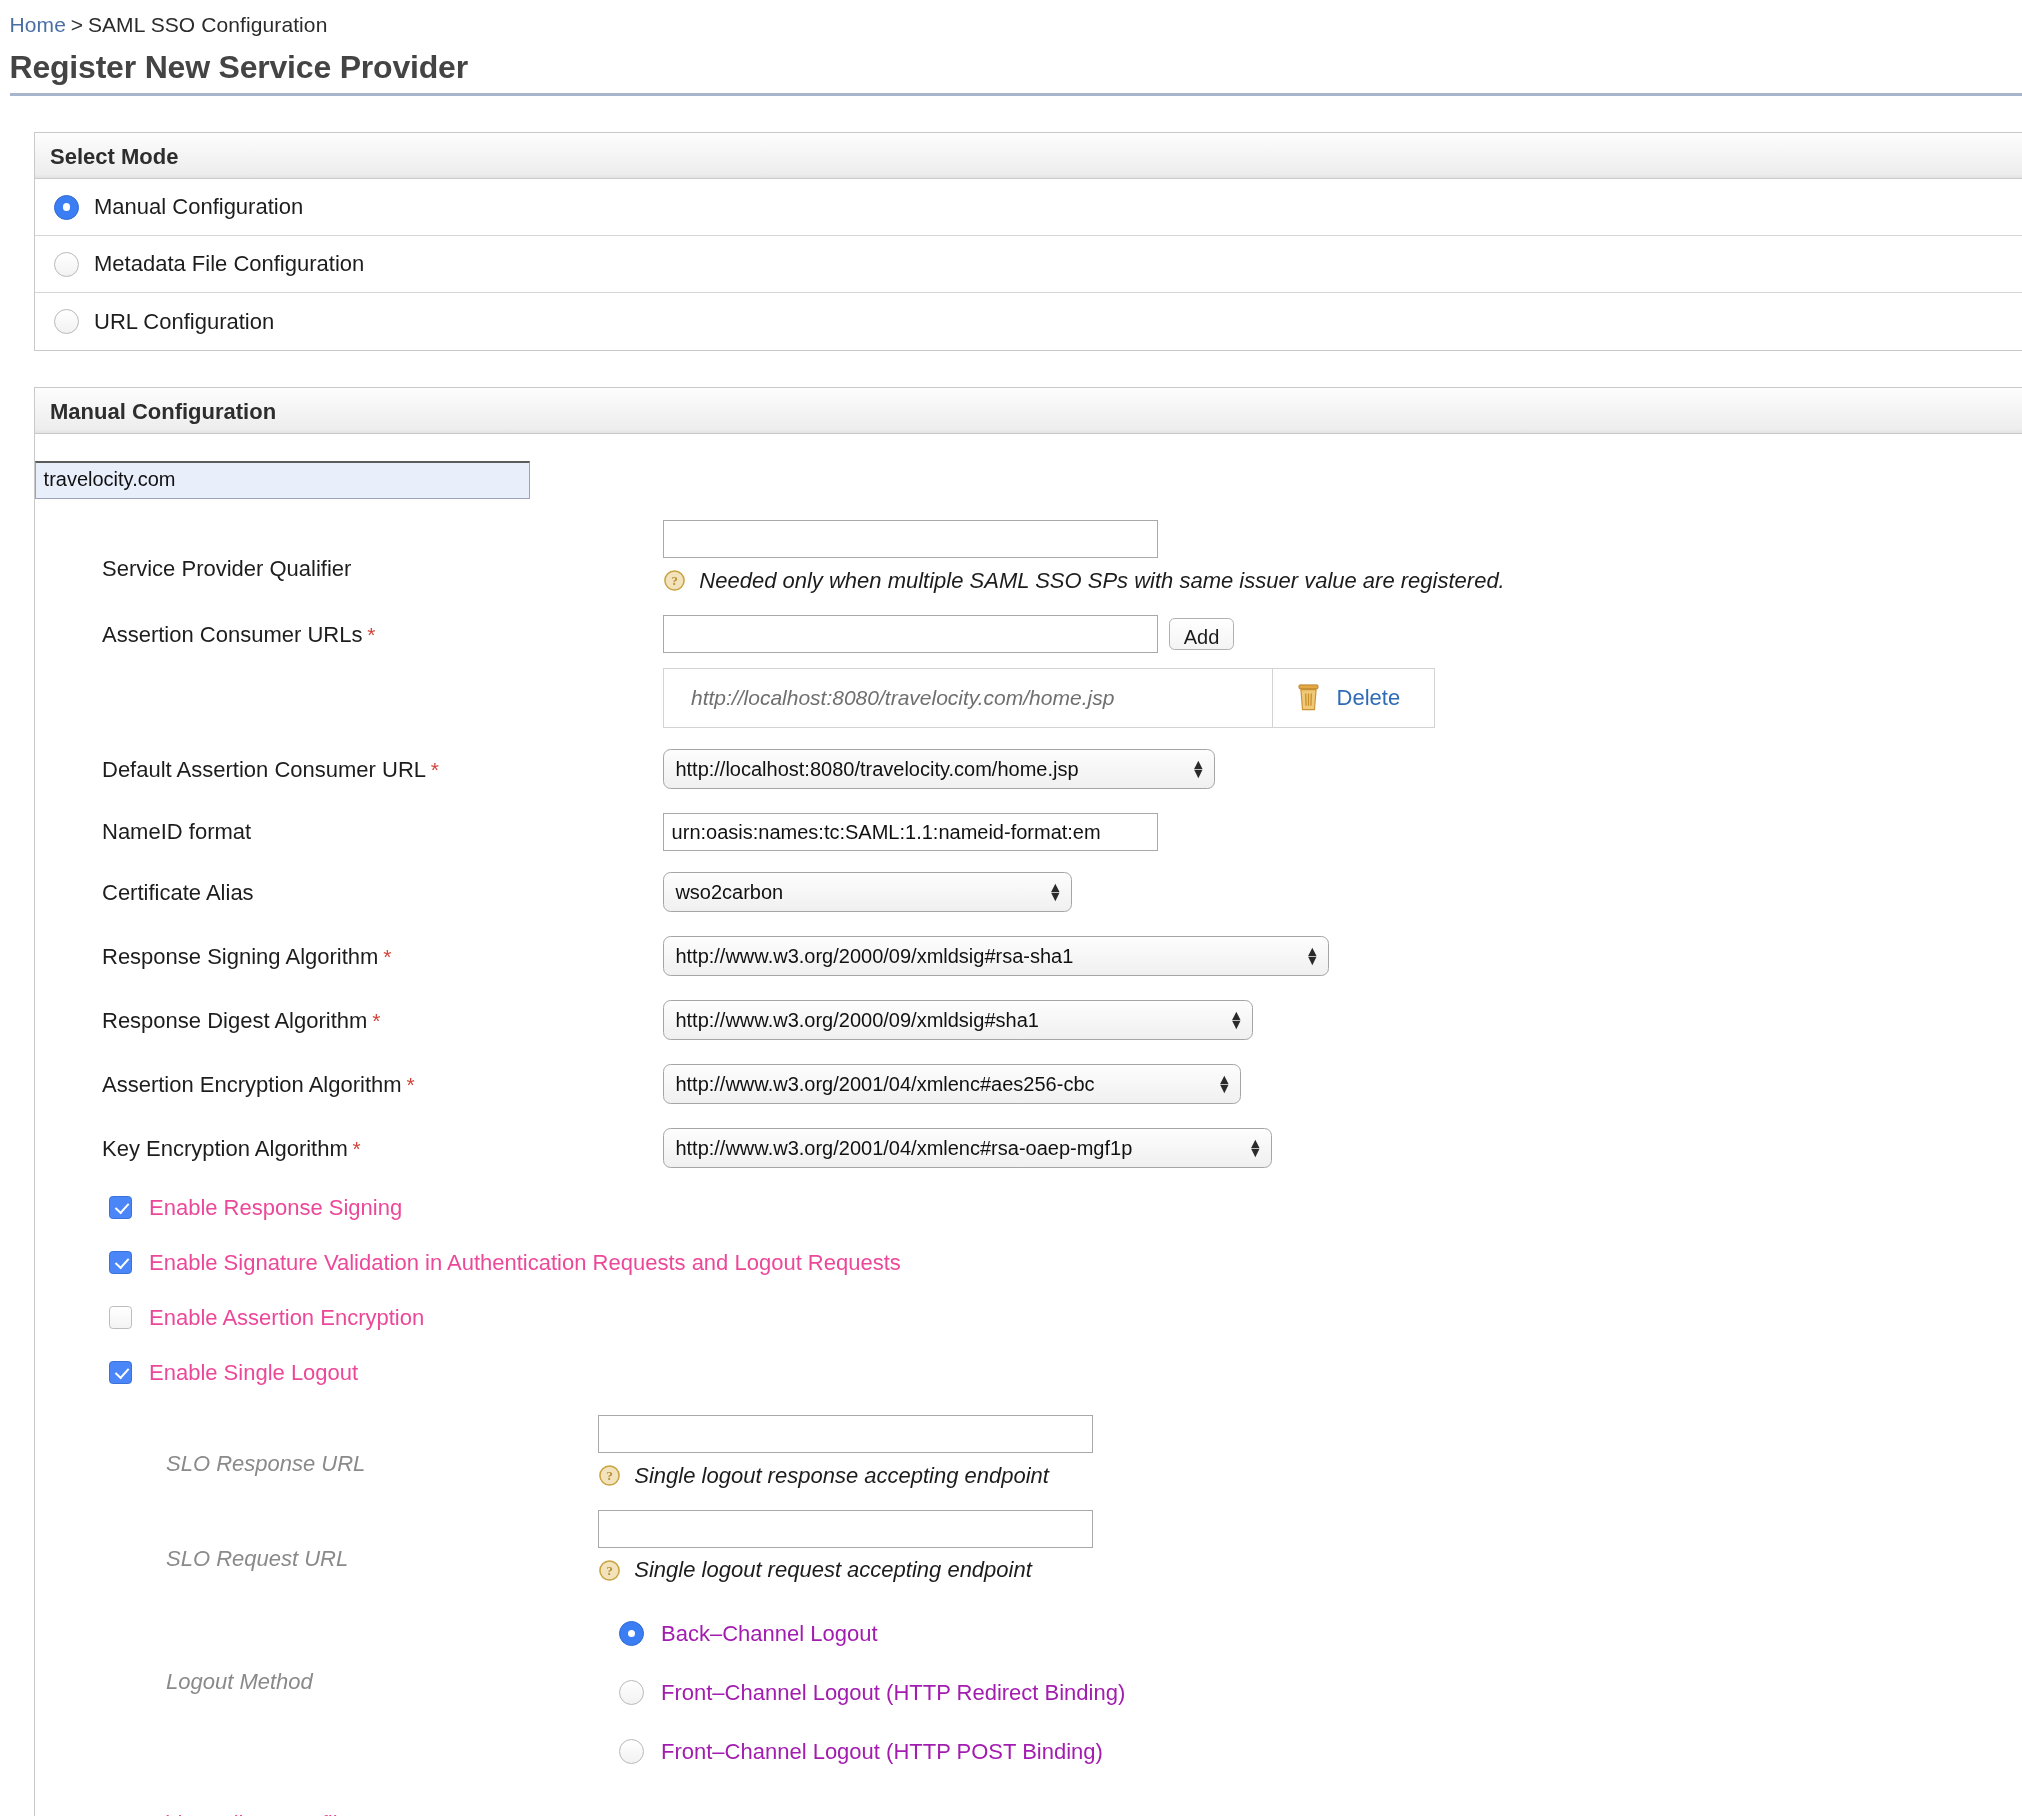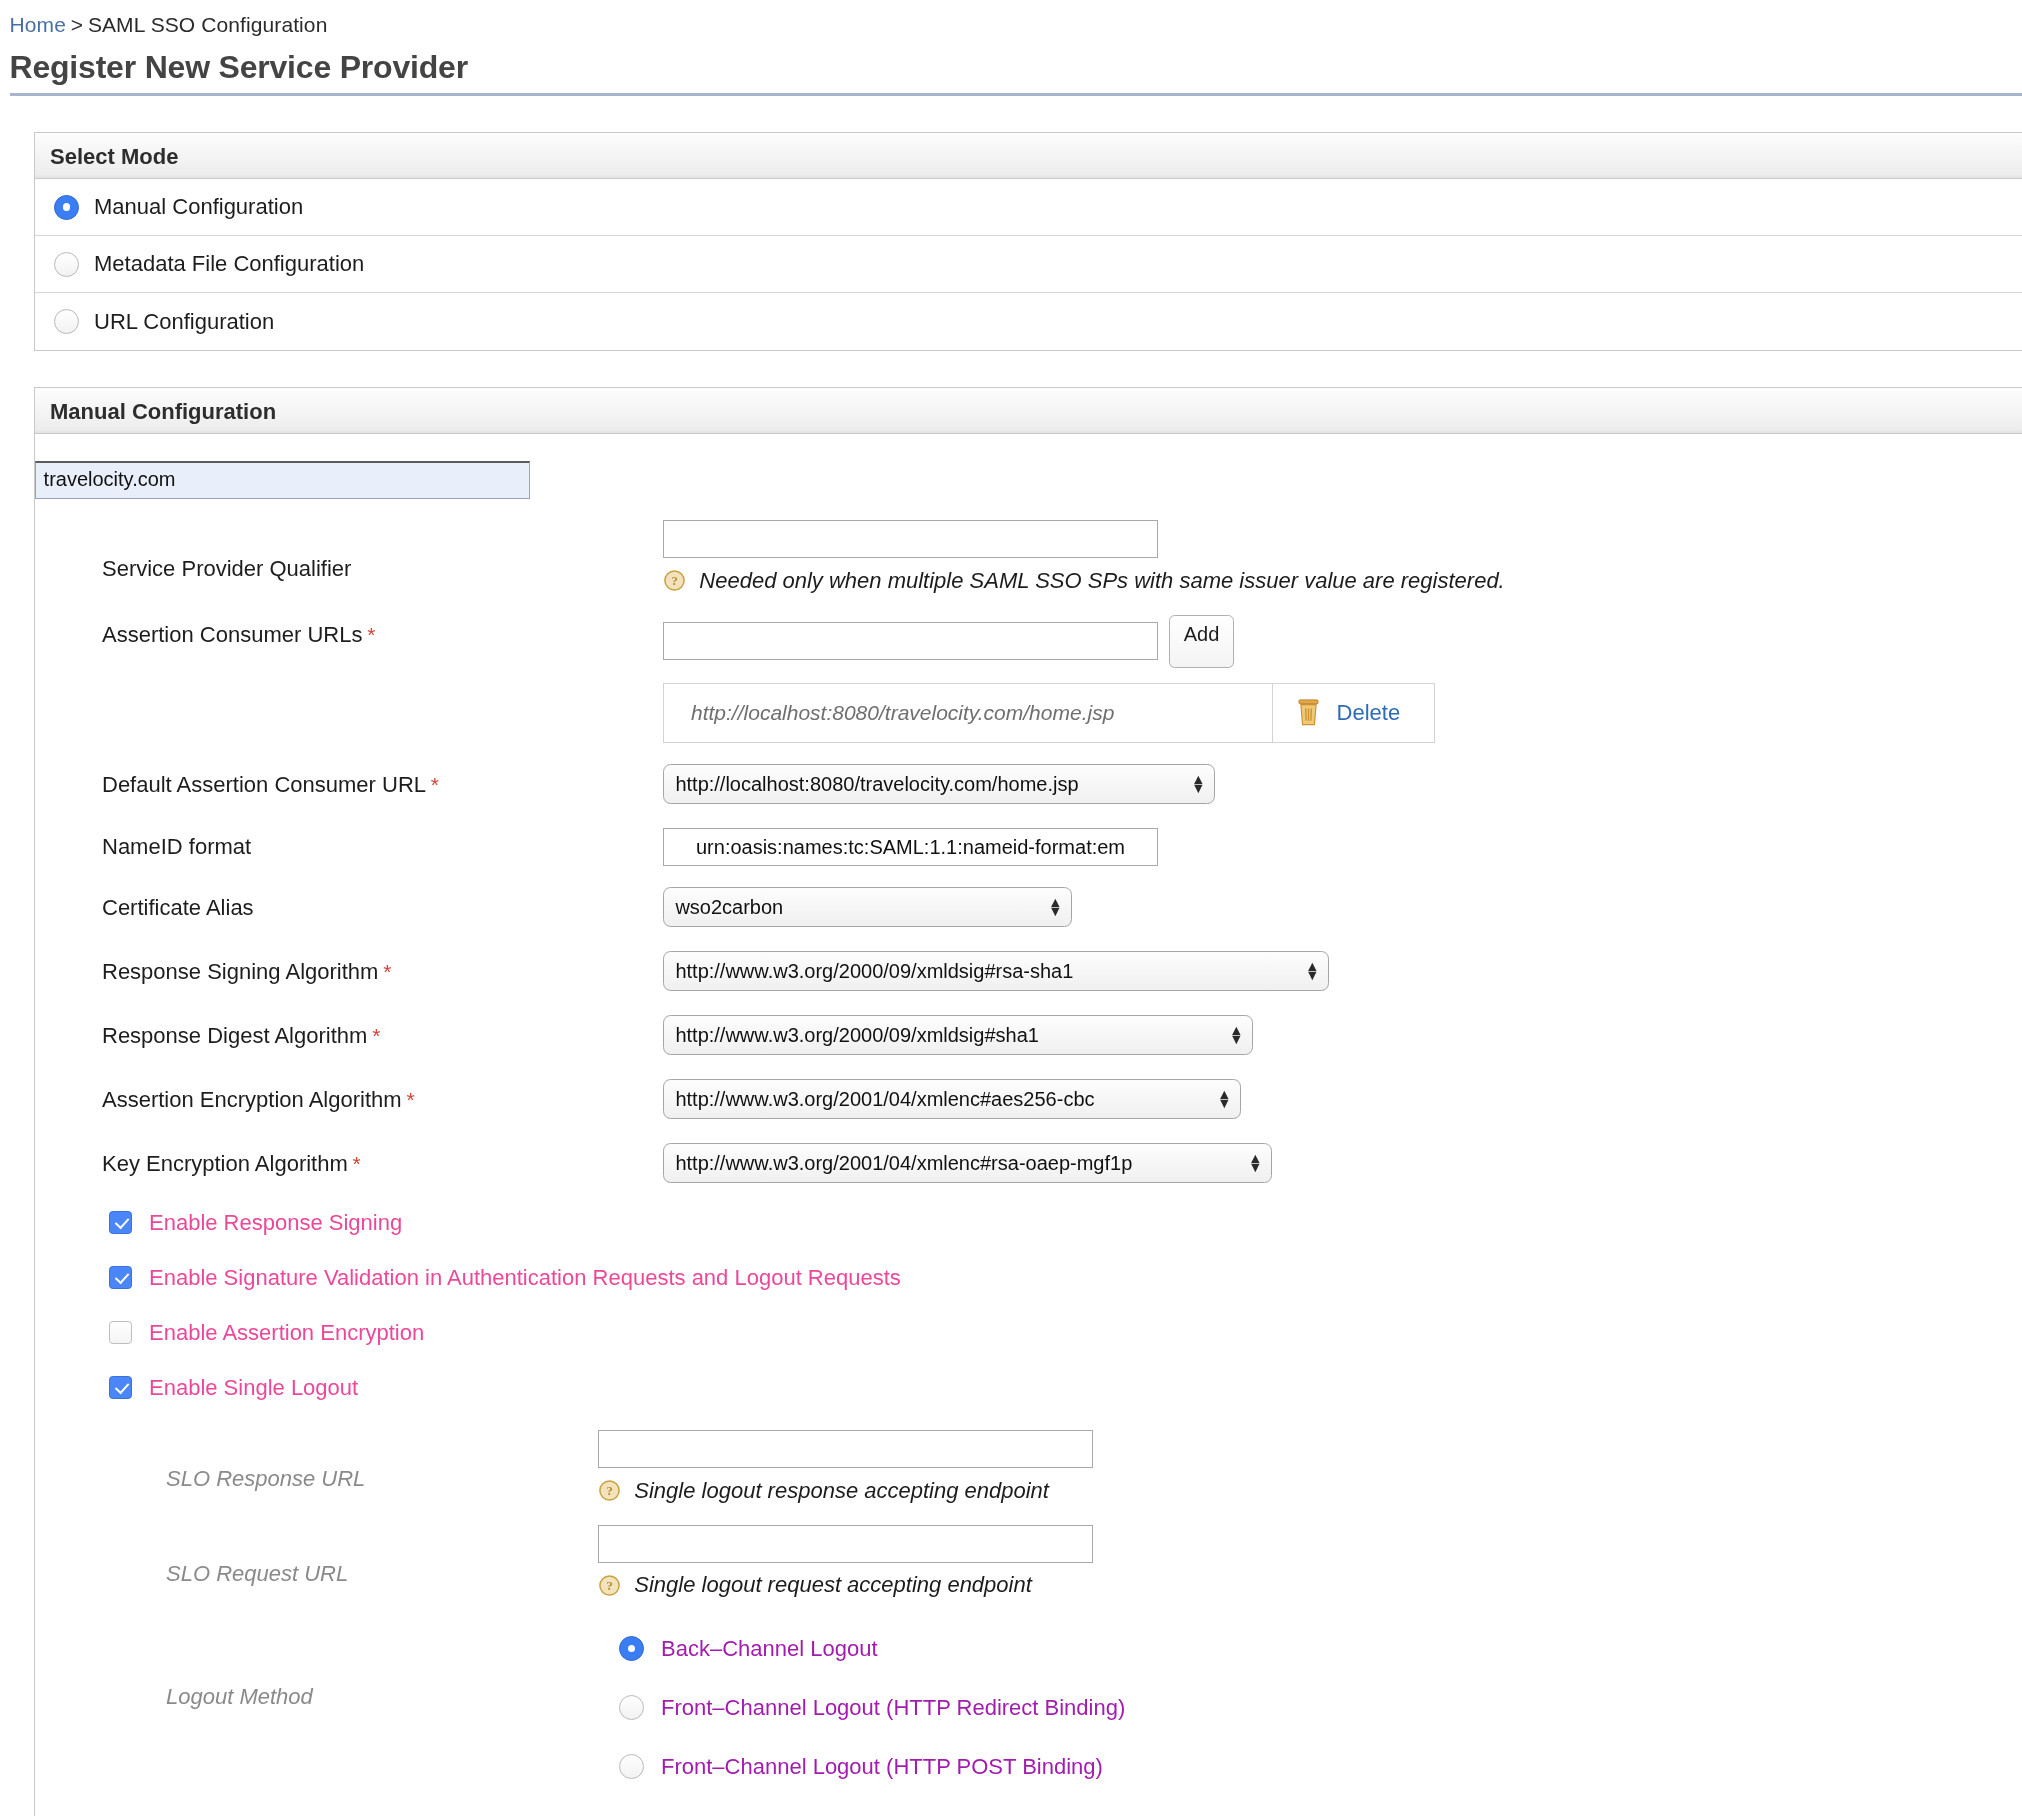--- a/index.html
+++ b/index.html
@@ -165,21 +165,21 @@
     overflow: hidden;
   }
   .sel .arr {
     position: absolute; right: 8.6px; top: 50%;
     transform: translateY(-50%);
     font-size: 14.3px; line-height: 9.5px; color: #2a2a2a;
   }
   .sel .arr span { display: block; }
 
   .btn {
-    height: 53px;
+    height: 32px;
     min-width: 61px;
     border: 1px solid #b0b0b0;
     border-radius: 5.7px;
     background: linear-gradient(to bottom,#ffffff,#f4f4f4);
     font-size: 20px;
     color: #1c1c1c;
     padding: 0 13.3px;
     line-height: 36px;
     display: inline-block;
     text-align: center;
@@ -369,21 +369,21 @@
       </div>
     </div>
 
     <div class="spacer-22"></div>
 
     <div class="frow" style="align-items:center;">
       <div class="fl">
         <span>NameID format</span>
       </div>
       <div class="fc">
-        <div class="txt" style="width:495px;text-align:center;">urn:oasis:names:tc:SAML:1.1:nameid-format:em</div>
+        <div class="txt" style="width:495px;">urn:oasis:names:tc:SAML:1.1:nameid-format:em</div>
       </div>
     </div>
 
     <div class="spacer-22"></div>
 
     <div class="frow" style="align-items:center;">
       <div class="fl">
         <span>Certificate Alias</span>
       </div>
       <div class="fc">

